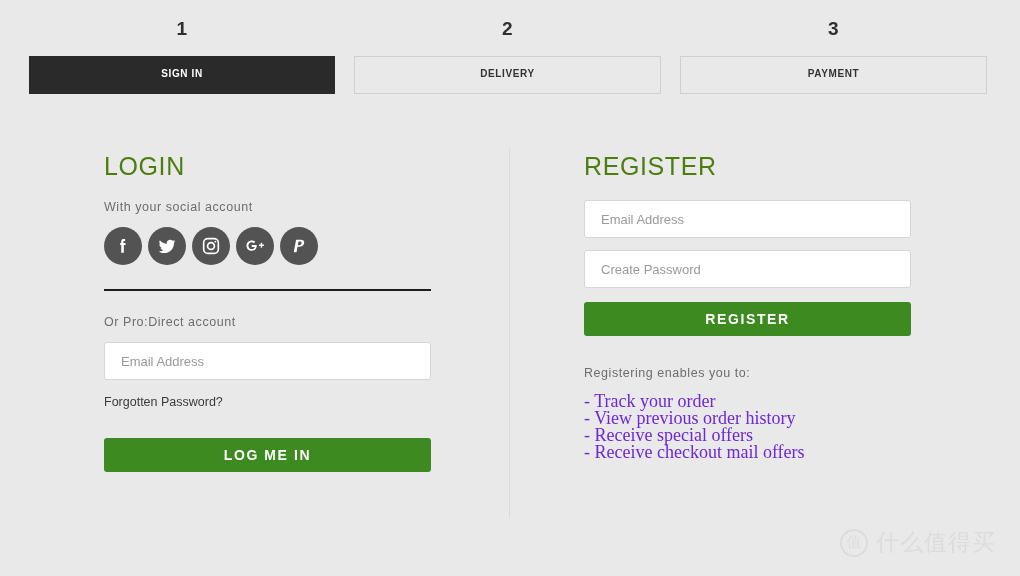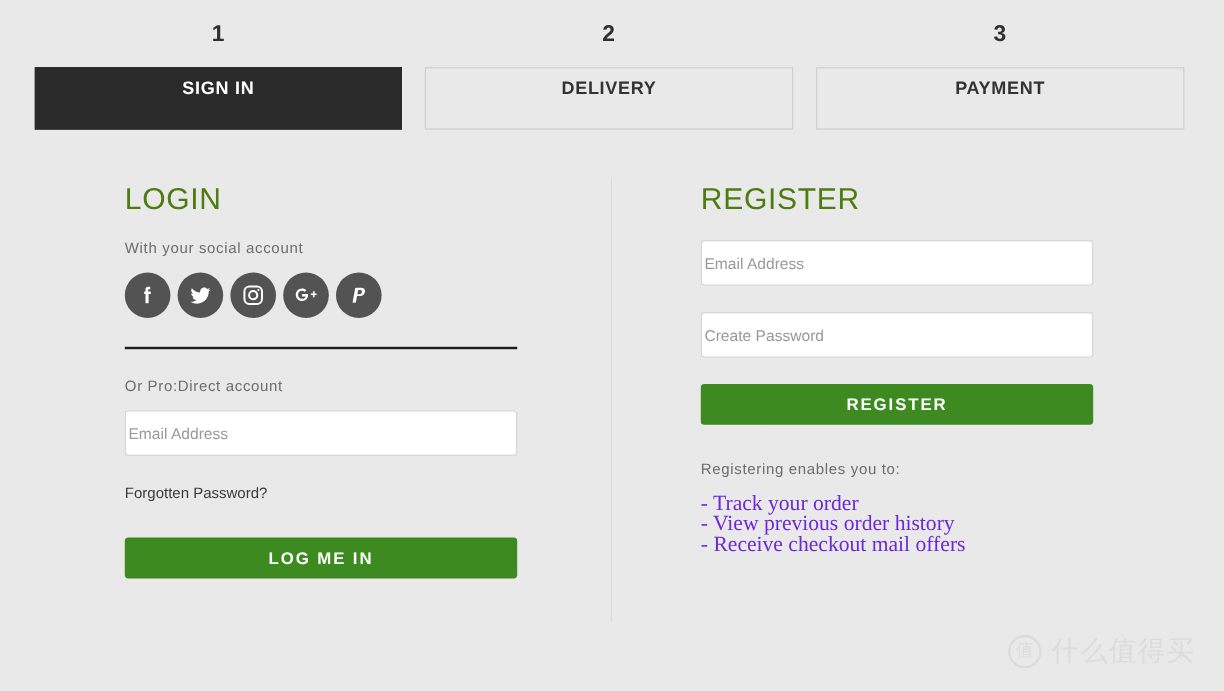--- a/index.html
+++ b/index.html
@@ -18,24 +18,24 @@
     text-align: center;
     font-size: 19px;
     font-weight: bold;
     color: #2f2f2f;
     letter-spacing: 0.5px;
     height: 26px;
     line-height: 26px;
   }
   .step-tab {
     margin-top: 14px;
-    height: 52px;
+    height: 38px;
     line-height: 34px;
     text-align: center;
-    font-size: 15px;
+    font-size: 10px;
     font-weight: bold;
     letter-spacing: 0.6px;
   }
   .step-tab.active {
     background: #2a2a2a;
     color: #ffffff;
     border: 1px solid #2a2a2a;
   }
   .step-tab.inactive {
     background: #e9e9e9;
@@ -91,25 +91,25 @@
   }
 
   
   .field {
     display: block;
     width: 327px;
     height: 38px;
     background: #ffffff;
     border: 1px solid #d6d6d6;
     border-radius: 3px;
-    padding: 0 2px;
+    padding: 0 16px;
     font-family: "Liberation Sans", sans-serif;
     font-size: 13px;
     color: #3a3a3a;
-    margin-bottom: 22px;
+    margin-bottom: 12px;
     outline: none;
   }
   .field::placeholder { color: #9a9a9a; }
 
   .link-forgot {
     display: inline-block;
     font-size: 12.5px;
     color: #3a3a3a;
     text-decoration: none;
     margin-top: 2px;
@@ -263,20 +263,21 @@
     <input class="field" type="password" placeholder="Create Password" style="">
 
     <div class="register-btn-wrap">
       <button class="btn-green">REGISTER</button>
     </div>
 
     <div class="benefits">
       <div class="benefits-title">Registering enables you to:</div>
       <div class="benefit-item">- Track your order</div>
       <div class="benefit-item">- View previous order history</div>
+      <div class="benefit-item">- Receive special offers</div>
       <div class="benefit-item">- Receive checkout mail offers</div>
     </div>
 
   </div>
 
   <div class="watermark">
     <div class="wm-badge">值</div>
     <div class="wm-text">什么值得买</div>
   </div>
 

